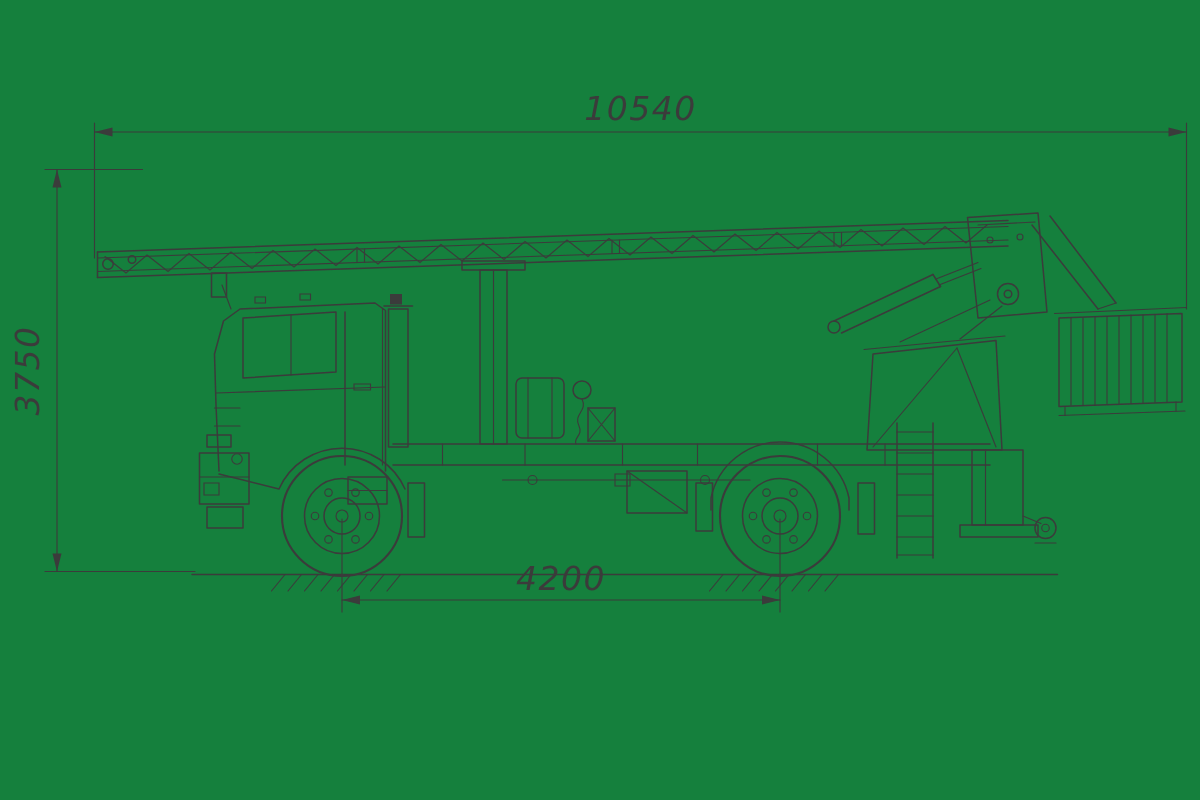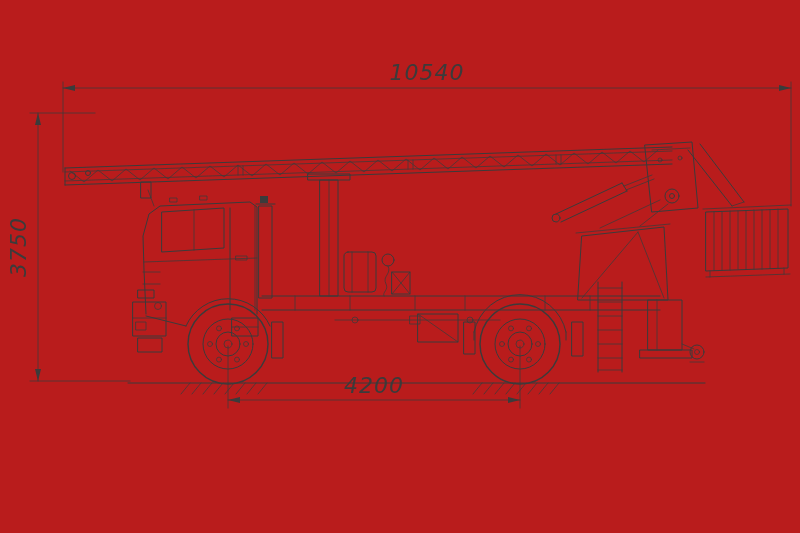--- a/index.html
+++ b/index.html
@@ -1,16 +1,16 @@
 <!DOCTYPE html>
 <html><head>
 <meta charset="utf-8">
 <style>
   html,body{margin:0;padding:0;background:#ffffff;}
-  .canvas{position:relative;width:800px;height:533px;background:#b91c1c;overflow:hidden;
+  .canvas{position:relative;width:800px;height:533px;background:#15803d;overflow:hidden;
           font-family:"DejaVu Sans",sans-serif;}
   svg{position:absolute;left:0;top:0;}
   svg *{vector-effect:non-scaling-stroke;}
   .ln{fill:none;stroke:#3b3b3b;stroke-width:1;stroke-linecap:round;stroke-linejoin:round;}
   .thin{fill:none;stroke:#3b3b3b;stroke-width:.75;stroke-linecap:round;}
   .thick{fill:none;stroke:#3b3b3b;stroke-width:1.4;}
   .filled{fill:#3b3b3b;stroke:none;}
   .dim-text{font:italic 22px "DejaVu Sans",sans-serif;fill:#3b3b3b;letter-spacing:1px;}
 </style>
 </head>

